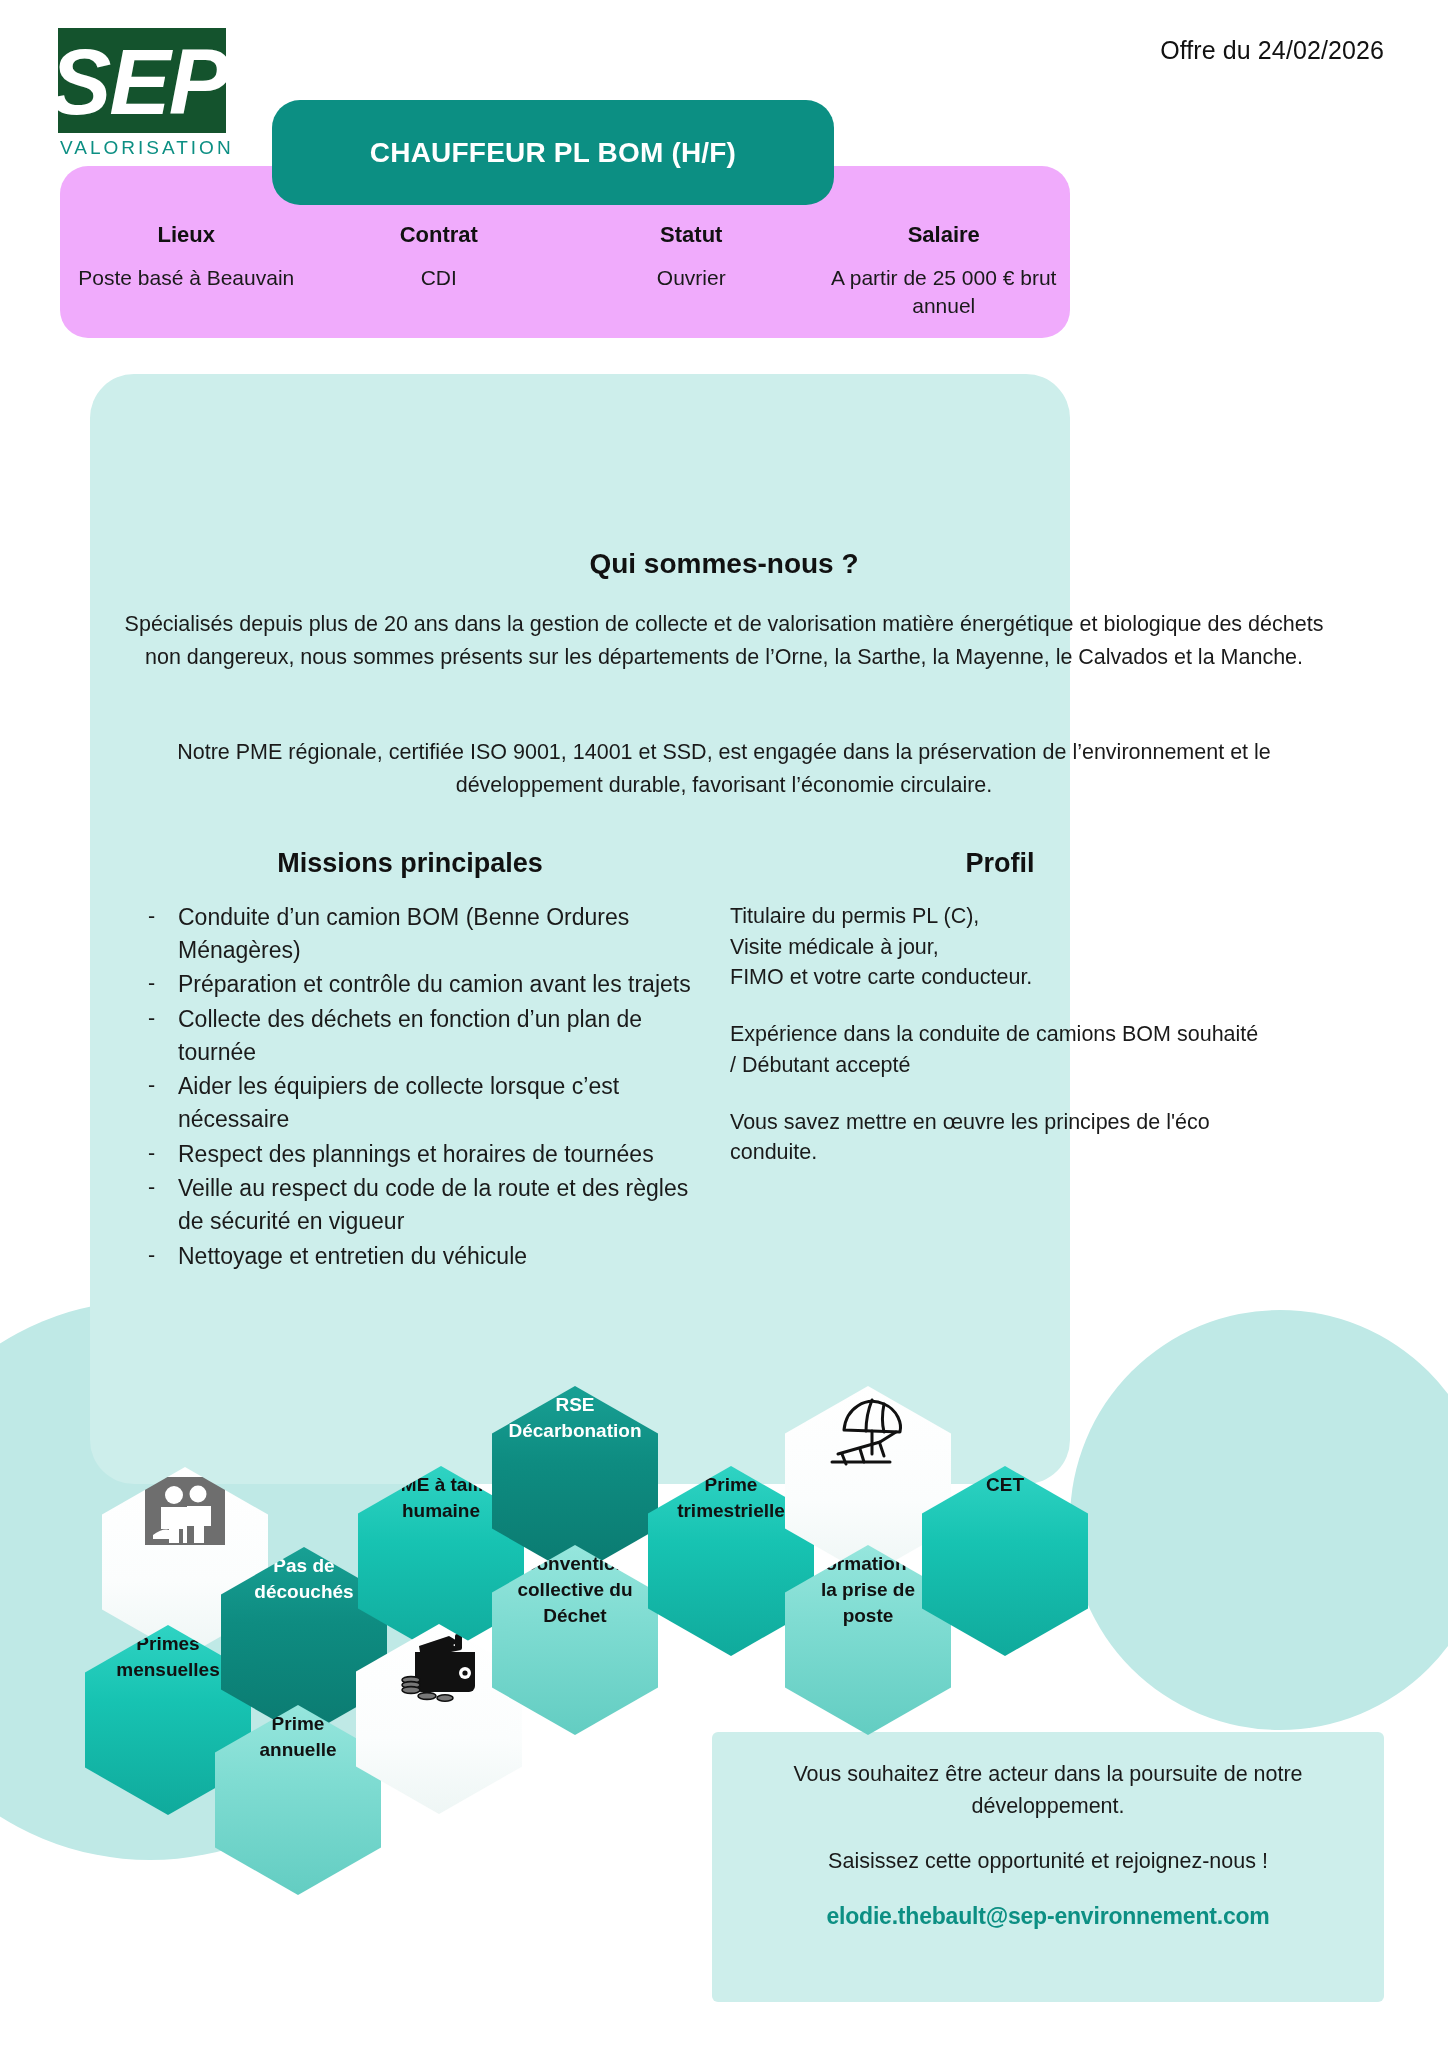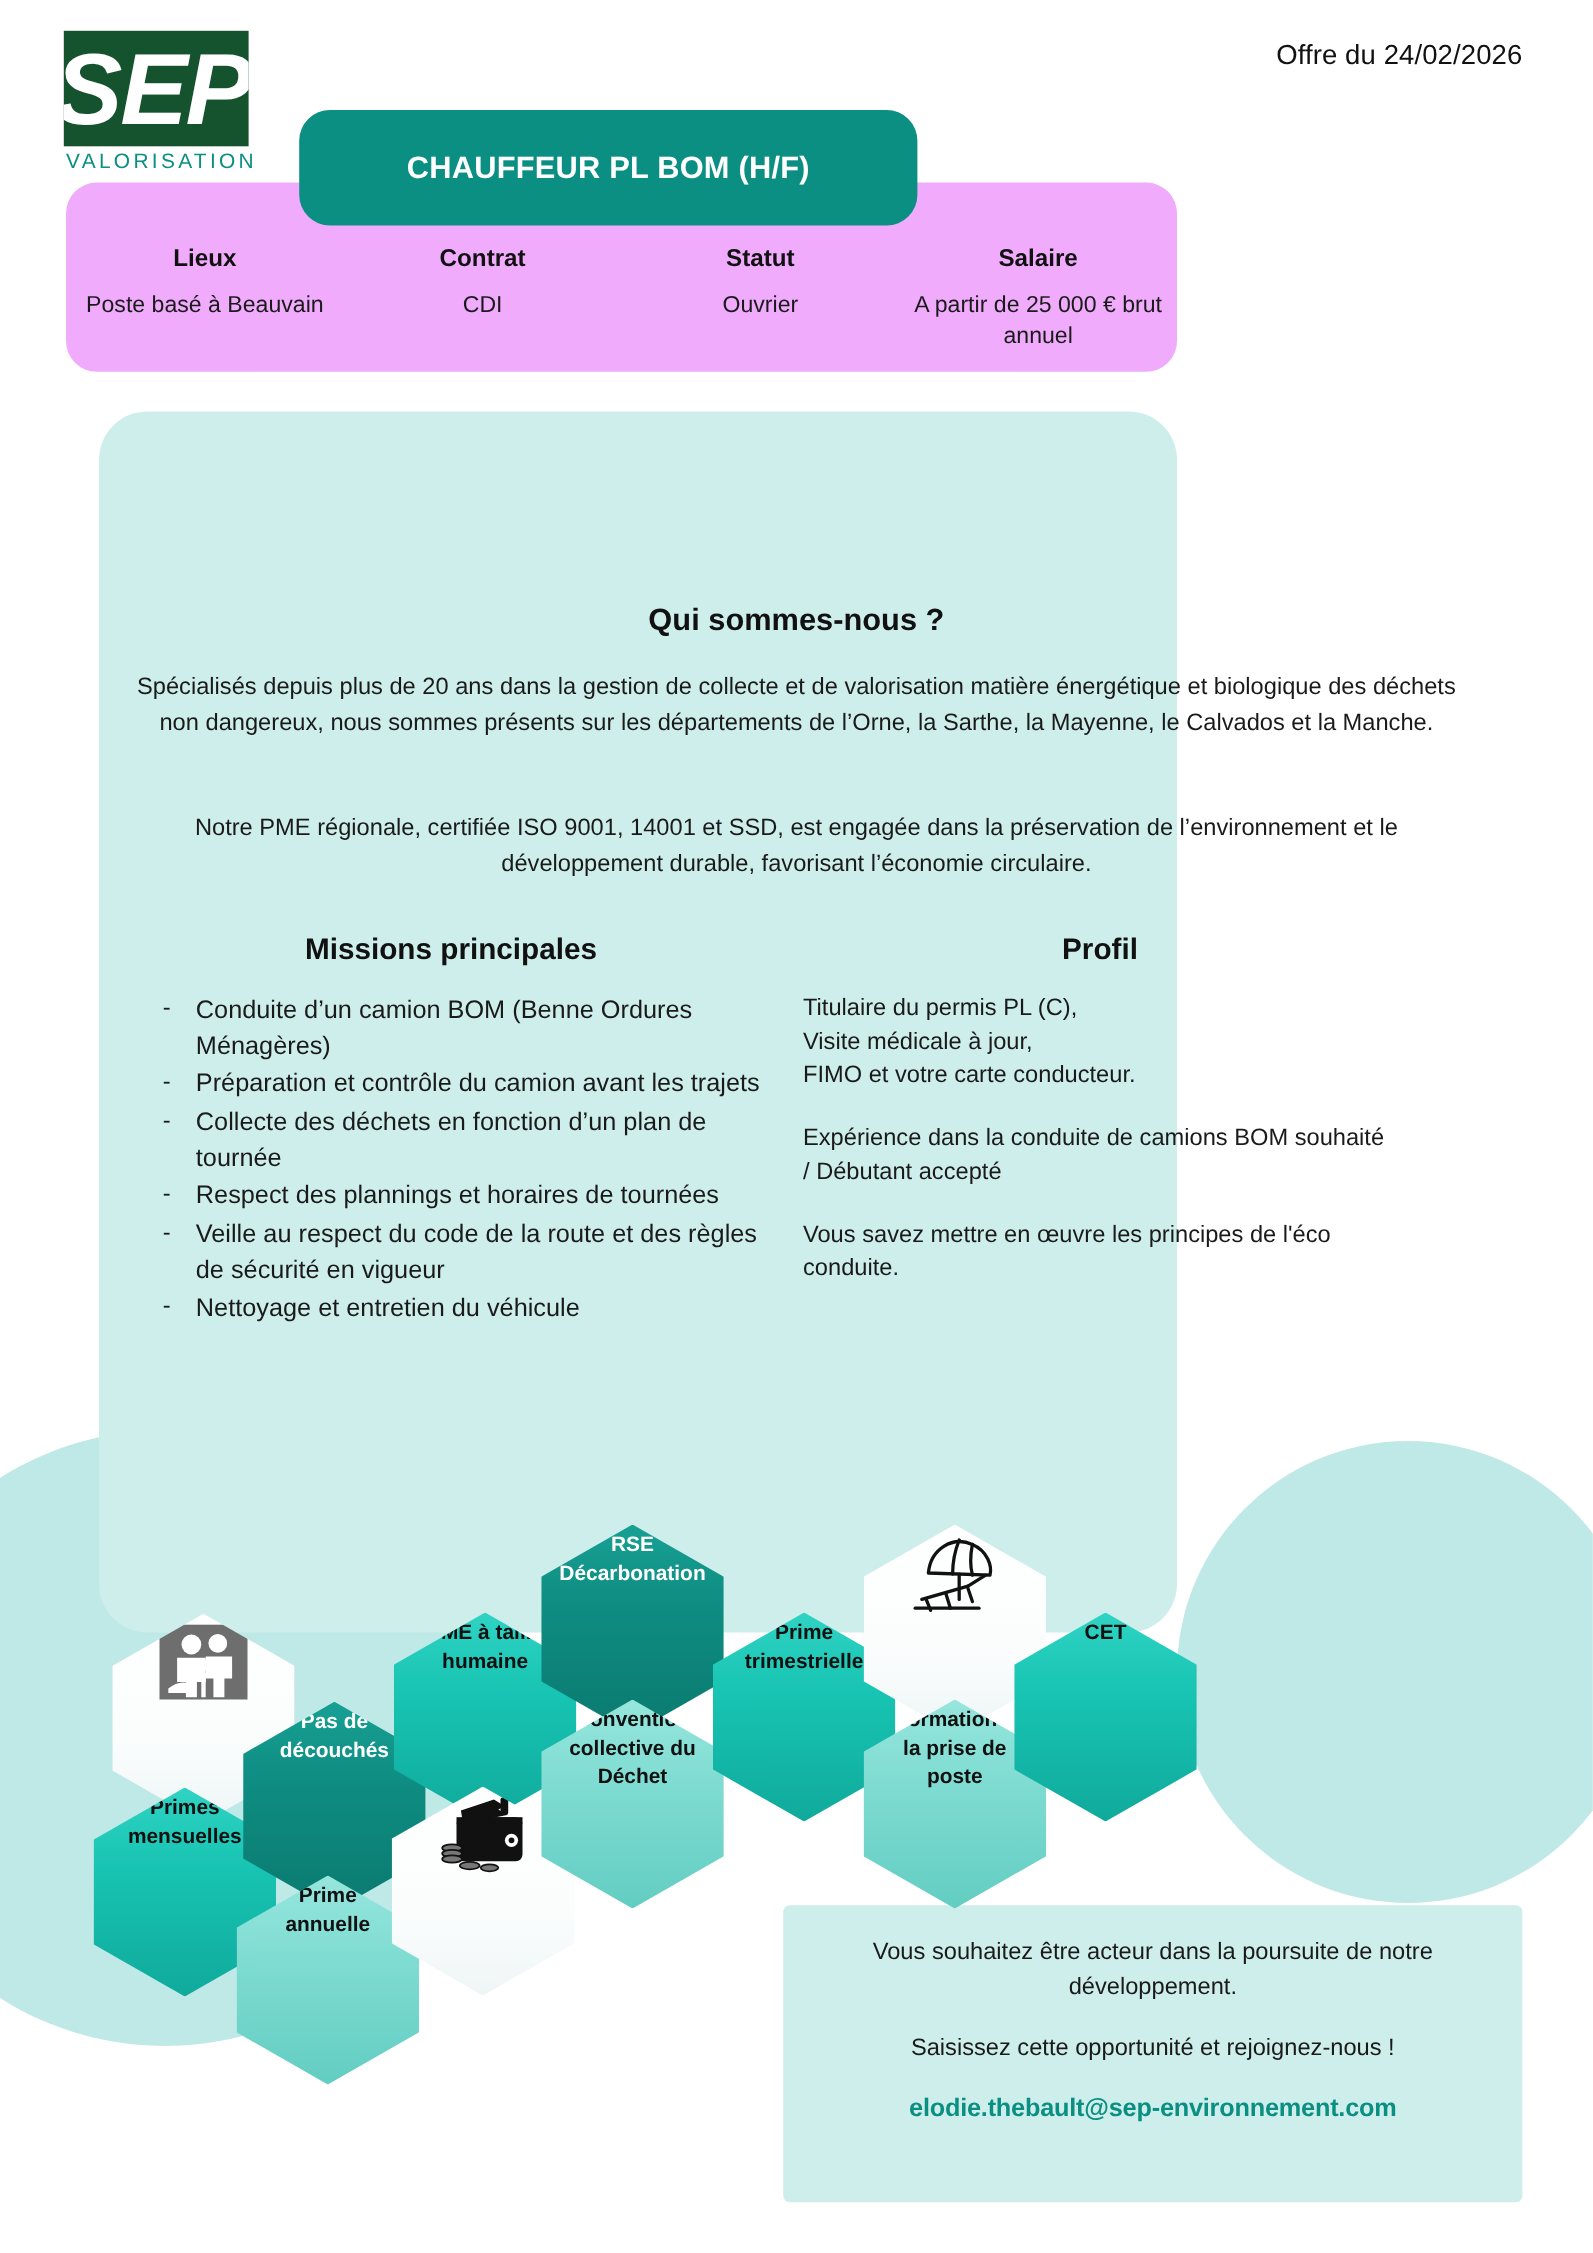--- a/index.html
+++ b/index.html
@@ -167,20 +167,21 @@
   <div class="qsn-title">Qui sommes-nous ?</div>
   <div class="qsn-p1">Spécialisés depuis plus de 20 ans  dans la gestion de collecte et de valorisation matière énergétique et biologique des déchets non dangereux, nous sommes présents sur les départements de l’Orne, la Sarthe, la Mayenne, le Calvados et la Manche.</div>
   <div class="qsn-p2">Notre PME régionale, certifiée ISO 9001, 14001 et SSD, est engagée dans la préservation de l’environnement et le développement durable, favorisant l’économie circulaire.</div>
 
   <div class="col-missions">
     <div class="col-head">Missions principales</div>
     <ul class="missions">
       <li>Conduite d’un camion BOM (Benne Ordures Ménagères)</li>
       <li>Préparation et contrôle du camion avant les trajets</li>
       <li>Collecte des déchets en fonction d’un plan de tournée</li>
+      <li>Aider les équipiers de collecte lorsque c’est nécessaire</li>
       <li>Respect des plannings et horaires de tournées</li>
       <li>Veille au respect du code de la route et des règles de sécurité en vigueur</li>
       <li>Nettoyage et entretien du véhicule</li>
     </ul>
   </div>
 
   <div class="col-profil">
     <div class="col-head">Profil</div>
     <div class="profil-block">
       <div>Titulaire du permis PL (C),</div>

